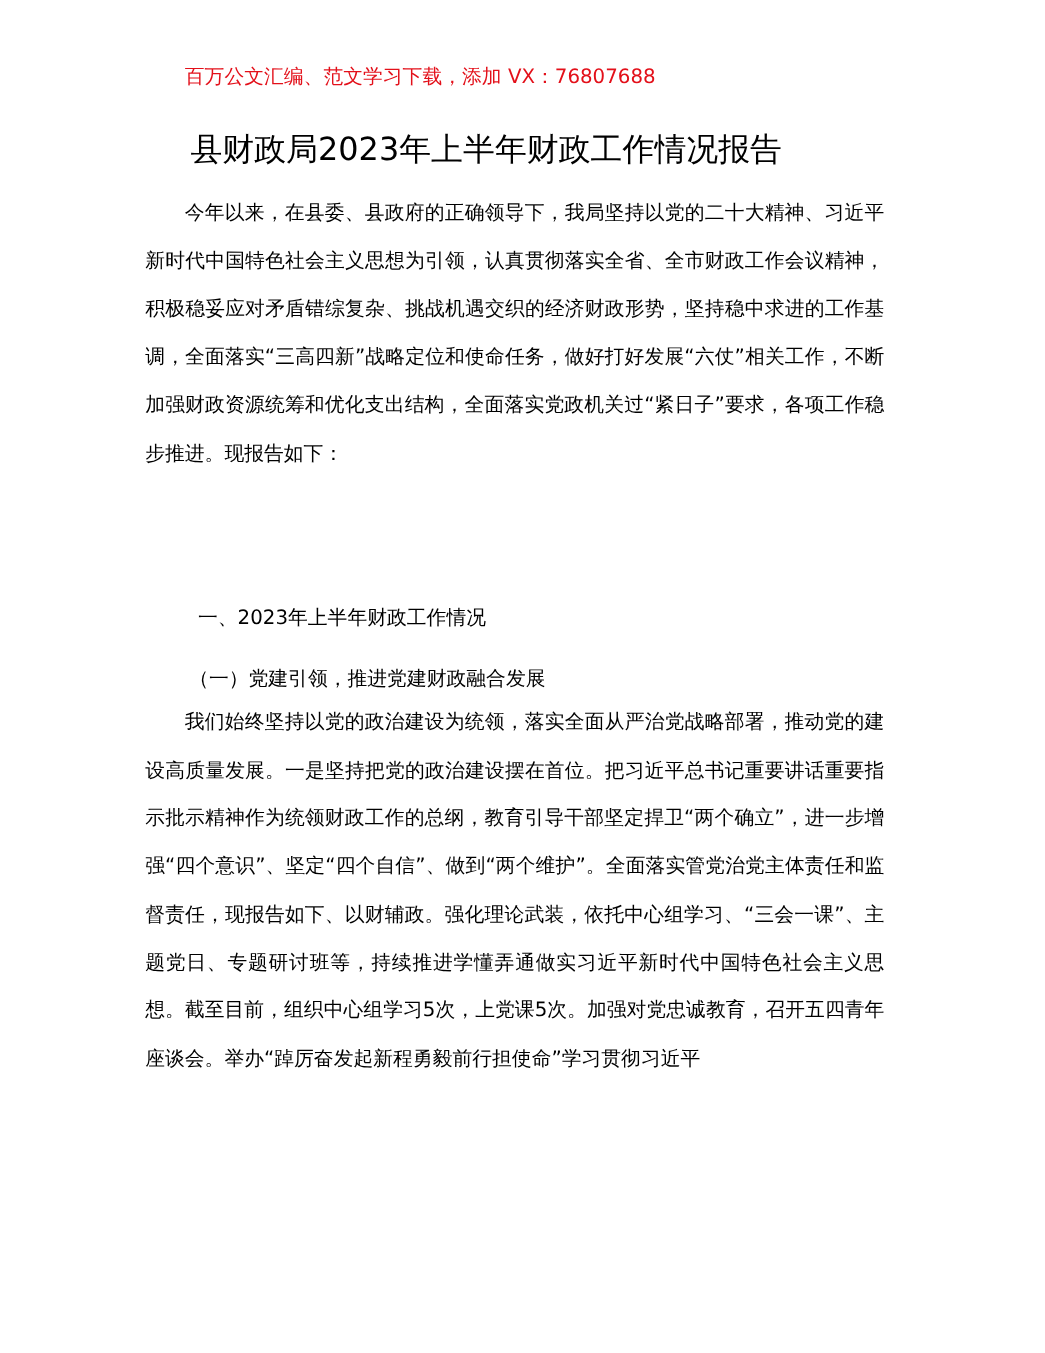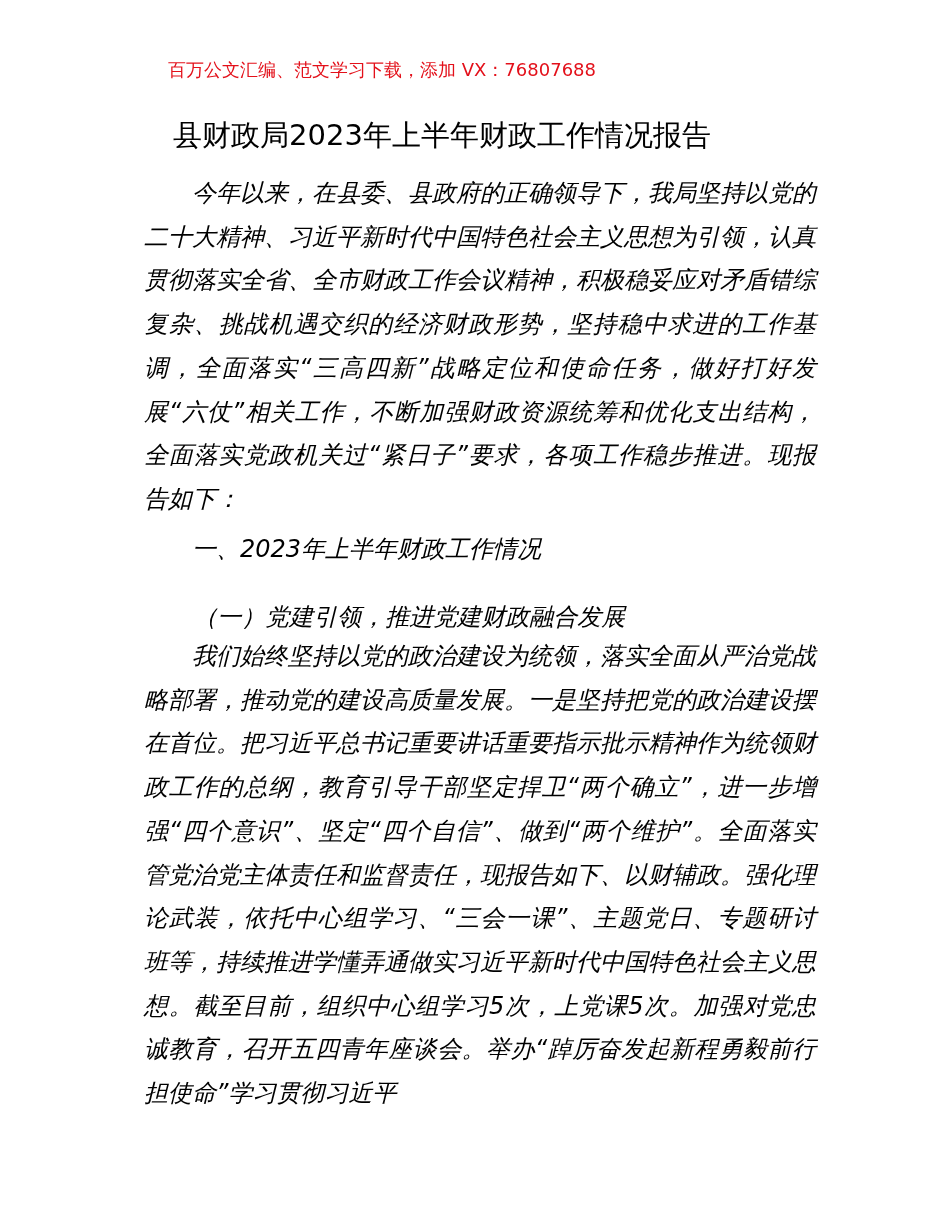--- a/index.html
+++ b/index.html
@@ -31,35 +31,34 @@
       top: 113px;
       left: 0;
       width: 884px;
       text-align: center;
       font-size: 29px;
       line-height: 44px;
       color: #000000;
     }
     .body-text {
       position: absolute;
-      left: 144px;
+      left: 132px;
       width: 672px;
-      font-size: 24px;
+      font-size: 18px;
       line-height: 43.7px;
       text-align: justify;
       text-justify: inter-character;
       color: #000000;
-      font-style: italic;
     }
     .para {
       margin: 0;
       text-indent: 2em;
     }
     .heading-1 {
-      margin: 0;
+      margin: 12px;
       text-indent: 2em;
       padding-top: 0;
     }
     .heading-2 {
       margin: 12px;
       text-indent: 1.55em;
     }
     #intro { top: 172px; }
     #h1 { top: 528px; }
     #h2 { top: 584px; }

